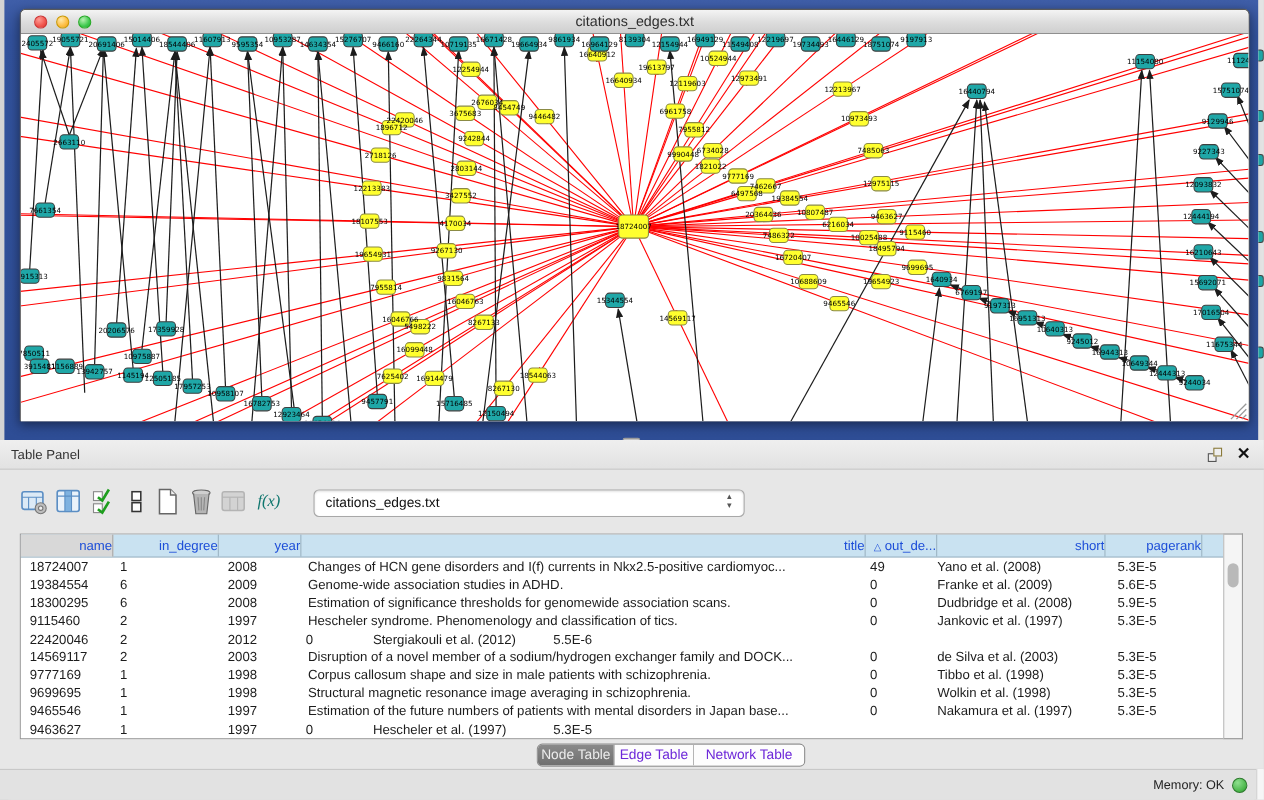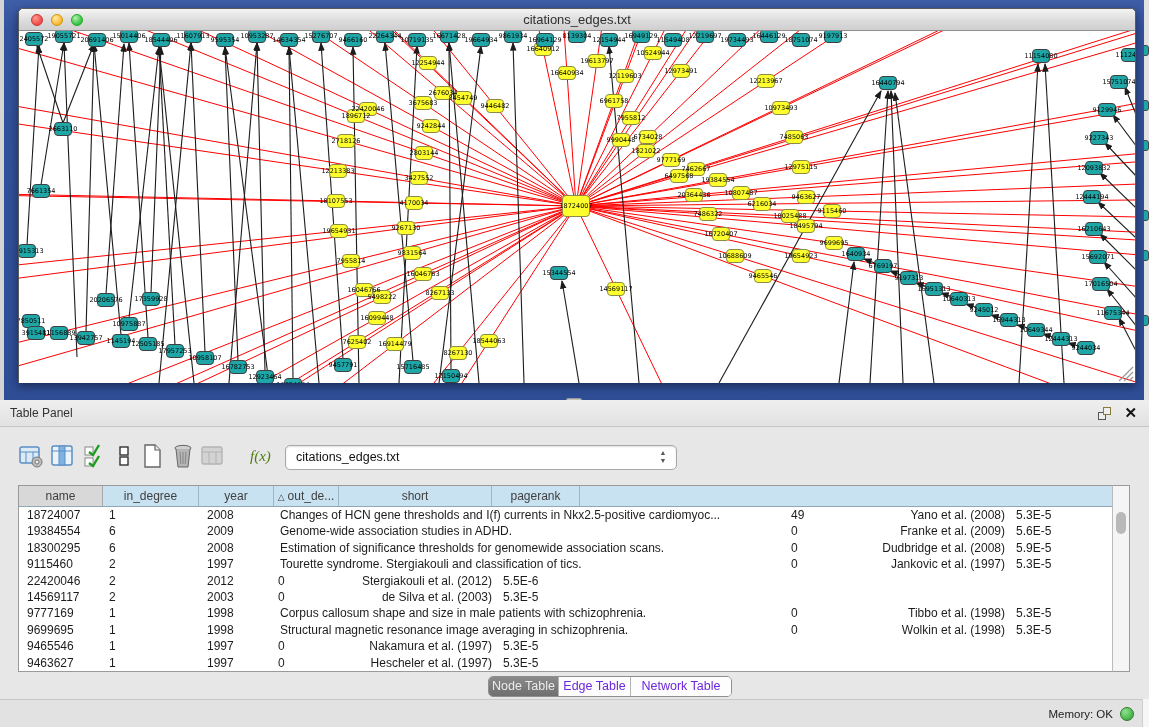--- a/index.html
+++ b/index.html
@@ -49,31 +49,31 @@
   #tp-toolbar { position:absolute; left:0; top:27px; width:1149px; height:56px; }
   .tbicon { position:absolute; top:16px; width:26px; height:26px; }
   #dropdown { position:absolute; left:285px; top:18px; width:392px; height:25px; background:#fff;
     border:1px solid #a8a8a8; border-radius:5px; box-shadow:inset 0 1px 2px rgba(0,0,0,.12); }
   #dropdown .val { position:absolute; left:10px; line-height:23px; font-size:12.5px; color:#111; }
   #dropdown .stepper { position:absolute; right:8px; top:3px; width:10px; height:18px; font-size:7px; color:#555;
     line-height:8px; text-align:center; }
 
   #tbl { position:absolute; left:18px; top:85px; width:1112px; height:187px; background:#fff; border:1px solid #9a9a9a; }
   #thead { display:flex; height:21px; background:#c9e2f1; border-bottom:1px solid #8fa8b8; }
-  .hcell { font-size:12px; color:#404040; text-align:center; line-height:20px; border-right:1px solid #9db5c4;
+  .hcell { font-size:12px; color:#1d4ed8; text-align:right; line-height:20px; border-right:1px solid #9db5c4;
     overflow:hidden; white-space:nowrap; }
   .hcell.gray { background:#d8d8d8; border-right:1px solid #a9a9a9; }
   .sortg { font-size:9px; margin-right:3px; }
   .c0{width:84px}.c1{width:96px}.c2{width:75px}.c3{width:513px}.c4{width:65px}.c5{width:153px}.c6{width:88px}
   .cf{flex:1;border-right:none}
   #tbody { position:relative; background:#fff; }
   .trow { display:flex; height:16.4px; }
   .tcell { font-size:12px; color:#1c1c1c; line-height:16.4px; overflow:hidden; white-space:nowrap; }
   .tcell.c0{padding-left:8px}.tcell.c1{padding-left:6px}.tcell.c2{padding-left:8px}.tcell.c3{padding-left:6px}
-  .tcell.c4{padding-left:4px}.tcell.c5{text-align:right}.tcell.c6{padding-left:11px}
+  .tcell.c4{padding-left:4px}.tcell.c5{text-align:left}.tcell.c6{padding-left:11px}
   #vscroll { position:absolute; left:1112px; top:85px; width:18px; height:187px; background:#f5f5f5;
     border:1px solid #9a9a9a; border-left:1px solid #bbb; }
   #vthumb { position:absolute; left:3px; top:26px; width:10px; height:22px; background:#b9b9b9; border-radius:6px; }
 
   #tabs { position:absolute; left:488px; top:276px; height:21px; display:flex;
     border:1px solid #8e8e8e; border-radius:5px; overflow:hidden; background:#fff; }
   .tab { font-size:12.5px; line-height:19px; text-align:center; color:#6d28d9; background:#fdfdfd; border-right:1px solid #b5b5b5; }
   .tab:last-child { border-right:none; }
   .tab.sel { background:linear-gradient(180deg,#8a8a8a,#6f6f6f); color:#ececec; }
   .tab.t0{width:70px}.tab.t1{width:72px}.tab.t2{width:100px}
@@ -617,43 +617,44 @@
         <line x1="10" y1="9" x2="10.8" y2="21" stroke="#888"></line>
           <line x1="13" y1="9" x2="13" y2="21" stroke="#888"></line>
         <line x1="16" y1="9" x2="15.2" y2="21" stroke="#888"></line>
       </svg>
       <svg class="tbicon" style="left:200px" width="26" height="26" opacity="0.45">
         <rect x="2" y="4" width="20" height="17" rx="2" fill="#bbb" stroke="#777" stroke-width="1.4"></rect>
         <line x1="2" y1="9" x2="22" y2="9" stroke="#777"></line>
           <line x1="9" y1="9" x2="9" y2="21" stroke="#777"></line>
         <line x1="16" y1="9" x2="16" y2="21" stroke="#777"></line>
       </svg>
-      <div class="tbicon" style="left:250px; width:32px; font-family:'Liberation Serif',serif; font-style:italic; font-size:15px; color:#4d7c0f; line-height:26px;">f(x)</div>
+      <div class="tbicon" style="left:234px; width:32px; font-family:'Liberation Serif',serif; font-style:italic; font-size:15px; color:#0f766e; line-height:26px;">f(x)</div>
       <div id="dropdown">
         <span class="val">citations_edges.txt</span>
         <span class="stepper">▲<br>▼</span>
       </div>
     </div>
 
     <div id="tbl">
       <div id="thead">
           <div class="hcell c0 gray">name</div>
           <div class="hcell c1">in_degree</div>
           <div class="hcell c2">year</div>
+          <div class="hcell c3">title</div>
           <div class="hcell c4"><span class="sortg">△</span>out_de...</div>
           <div class="hcell c5">short</div>
           <div class="hcell c6">pagerank</div>
           <div class="hcell cf"></div>
         </div>
       <div id="tbody">
           <div class="trow">
             <div class="tcell c0">18724007</div>
             <div class="tcell c1">1</div>
             <div class="tcell c2">2008</div>
-            <div class="tcell c3">Changes of HCN gene thresholds and I(f) currents in Nkx2.5-positive cardiomyoc...</div>
+            <div class="tcell c3">Changes of HCN gene disorders and I(f) currents in Nkx2.5-positive cardiomyoc...</div>
             <div class="tcell c4">49</div>
             <div class="tcell c5">Yano et al. (2008)</div>
             <div class="tcell c6">5.3E-5</div>
           </div>
           <div class="trow">
             <div class="tcell c0">19384554</div>
             <div class="tcell c1">6</div>
             <div class="tcell c2">2009</div>
             <div class="tcell c3">Genome-wide association studies in ADHD.</div>
             <div class="tcell c4">0</div>
@@ -666,37 +667,38 @@
             <div class="tcell c2">2008</div>
             <div class="tcell c3">Estimation of significance thresholds for genomewide association scans.</div>
             <div class="tcell c4">0</div>
             <div class="tcell c5">Dudbridge et al. (2008)</div>
             <div class="tcell c6">5.9E-5</div>
           </div>
           <div class="trow">
             <div class="tcell c0">9115460</div>
             <div class="tcell c1">2</div>
             <div class="tcell c2">1997</div>
-            <div class="tcell c3">Tourette syndrome. Stergiakouli and classification of tics.</div>
+            <div class="tcell c3">Hescheler syndrome. Phenomenology and classification of tics.</div>
             <div class="tcell c4">0</div>
             <div class="tcell c5">Jankovic et al. (1997)</div>
             <div class="tcell c6">5.3E-5</div>
           </div>
           <div class="trow">
             <div class="tcell c0">22420046</div>
             <div class="tcell c1">2</div>
             <div class="tcell c2">2012</div>
             <div class="tcell c4">0</div>
             <div class="tcell c5">Stergiakouli et al. (2012)</div>
             <div class="tcell c6">5.5E-6</div>
           </div>
           <div class="trow">
             <div class="tcell c0">14569117</div>
             <div class="tcell c1">2</div>
             <div class="tcell c2">2003</div>
+            <div class="tcell c3">Disruption of a novel member of a sodium/hydrogen exchanger family and DOCK...</div>
             <div class="tcell c4">0</div>
             <div class="tcell c5">de Silva et al. (2003)</div>
             <div class="tcell c6">5.3E-5</div>
           </div>
           <div class="trow">
             <div class="tcell c0">9777169</div>
             <div class="tcell c1">1</div>
             <div class="tcell c2">1998</div>
             <div class="tcell c3">Corpus callosum shape and size in male patients with schizophrenia.</div>
             <div class="tcell c4">0</div>
@@ -709,20 +711,21 @@
             <div class="tcell c2">1998</div>
             <div class="tcell c3">Structural magnetic resonance image averaging in schizophrenia.</div>
             <div class="tcell c4">0</div>
             <div class="tcell c5">Wolkin et al. (1998)</div>
             <div class="tcell c6">5.3E-5</div>
           </div>
           <div class="trow">
             <div class="tcell c0">9465546</div>
             <div class="tcell c1">1</div>
             <div class="tcell c2">1997</div>
+            <div class="tcell c3">Estimation of the future numbers of patients with mental disorders in Japan base...</div>
             <div class="tcell c4">0</div>
             <div class="tcell c5">Nakamura et al. (1997)</div>
             <div class="tcell c6">5.3E-5</div>
           </div>
           <div class="trow">
             <div class="tcell c0">9463627</div>
             <div class="tcell c1">1</div>
             <div class="tcell c2">1997</div>
             <div class="tcell c4">0</div>
             <div class="tcell c5">Hescheler et al. (1997)</div>

